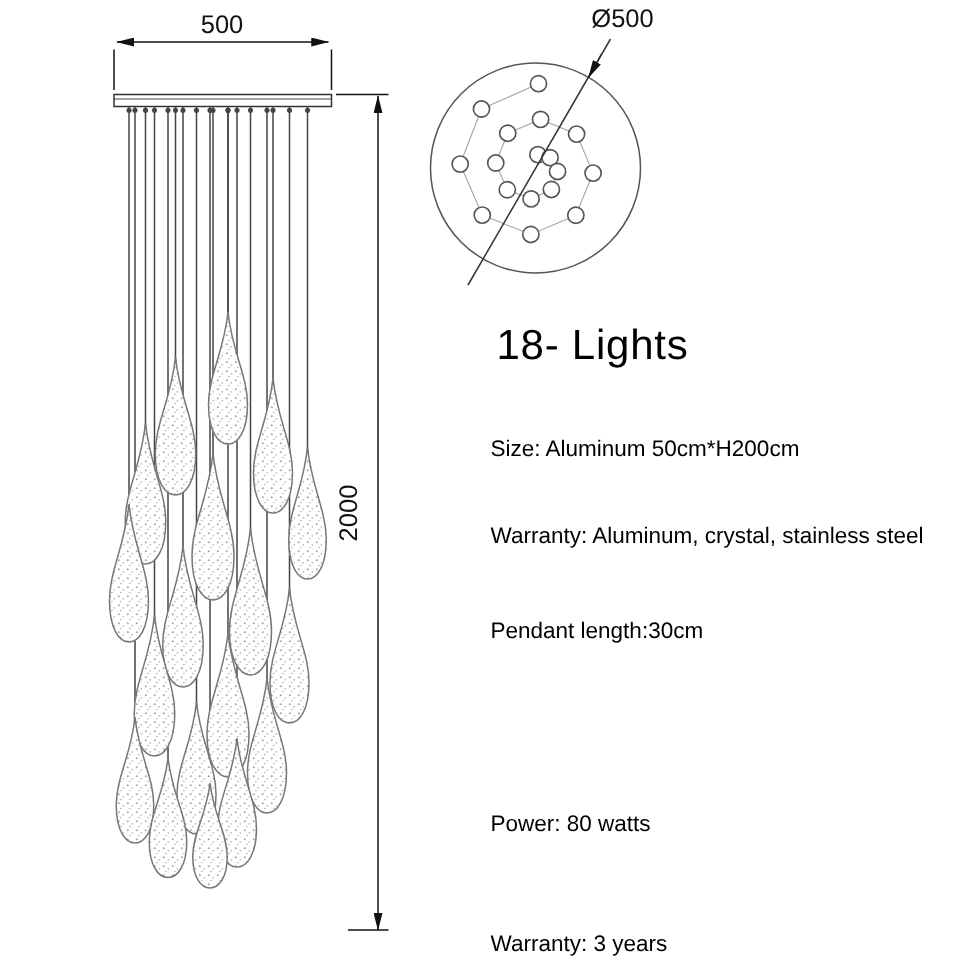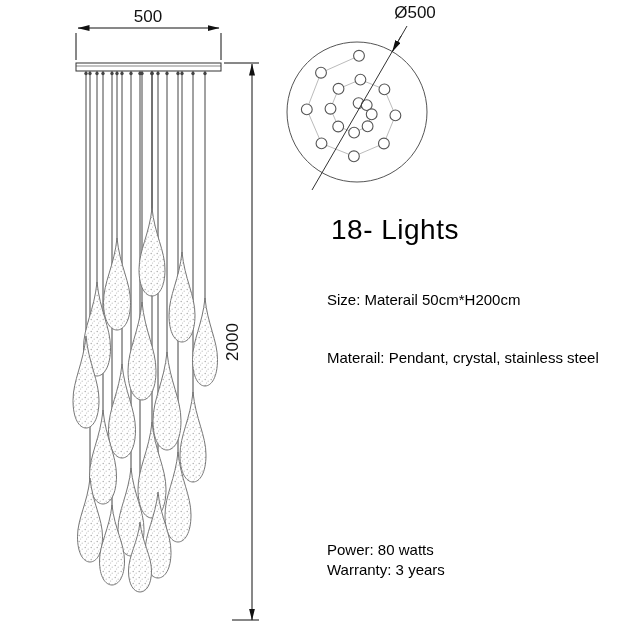--- a/index.html
+++ b/index.html
@@ -13,21 +13,21 @@
   .title{
     position:absolute;left:331px;top:214px;
     font-size:28px;font-weight:normal;letter-spacing:0.5px;
   }
   .spec{position:absolute;left:327px;font-size:15px;white-space:nowrap;}
   .s0{top:291px}
   .s1{top:349px}
   .s2{top:412px}
   .s3{top:484px}
   .s4{top:541px}
-  .s5{top:561px}
+  .s5{top:621px}
 </style>
 </head>
 <body>
 
 <div class="stage">
 
   <svg width="640" height="640" viewBox="0 0 640 640">
     <defs>
       <marker id="arrow" viewBox="0 0 12 6" refX="11.5" refY="3" markerWidth="12" markerHeight="6" orient="auto" markerUnits="userSpaceOnUse">
         <path d="M0,0 L12,3 L0,6 Z" fill="#111"></path>
@@ -144,17 +144,18 @@
         </g>
       <g>
         <line x1="407" y1="26" x2="312" y2="190" stroke="#333" stroke-width="1"></line>
         <line x1="401" y1="36" x2="392.4" y2="51.6" stroke="#333" stroke-width="1" marker-end="url(#arrow)"></line>
       </g>
     </g>
     <text x="415" y="18" text-anchor="middle" font-size="17">Ø500</text>
   </svg>
 
   <div class="title">18- Lights</div>
-  <div class="spec s0">Size: Materail 50cm*H200cm</div>
-  <div class="spec s1">Materail: Pendant, crystal, stainless steel</div>
+  <div class="spec s0">Size: Aluminum 50cm*H200cm</div>
+  <div class="spec s1">Warranty: Aluminum, crystal, stainless steel</div>
+  <div class="spec s2">Pendant length:30cm</div>
   <div class="spec s4">Power: 80 watts</div>
   <div class="spec s5">Warranty: 3 years</div>
 </div>
 
 </body></html>

